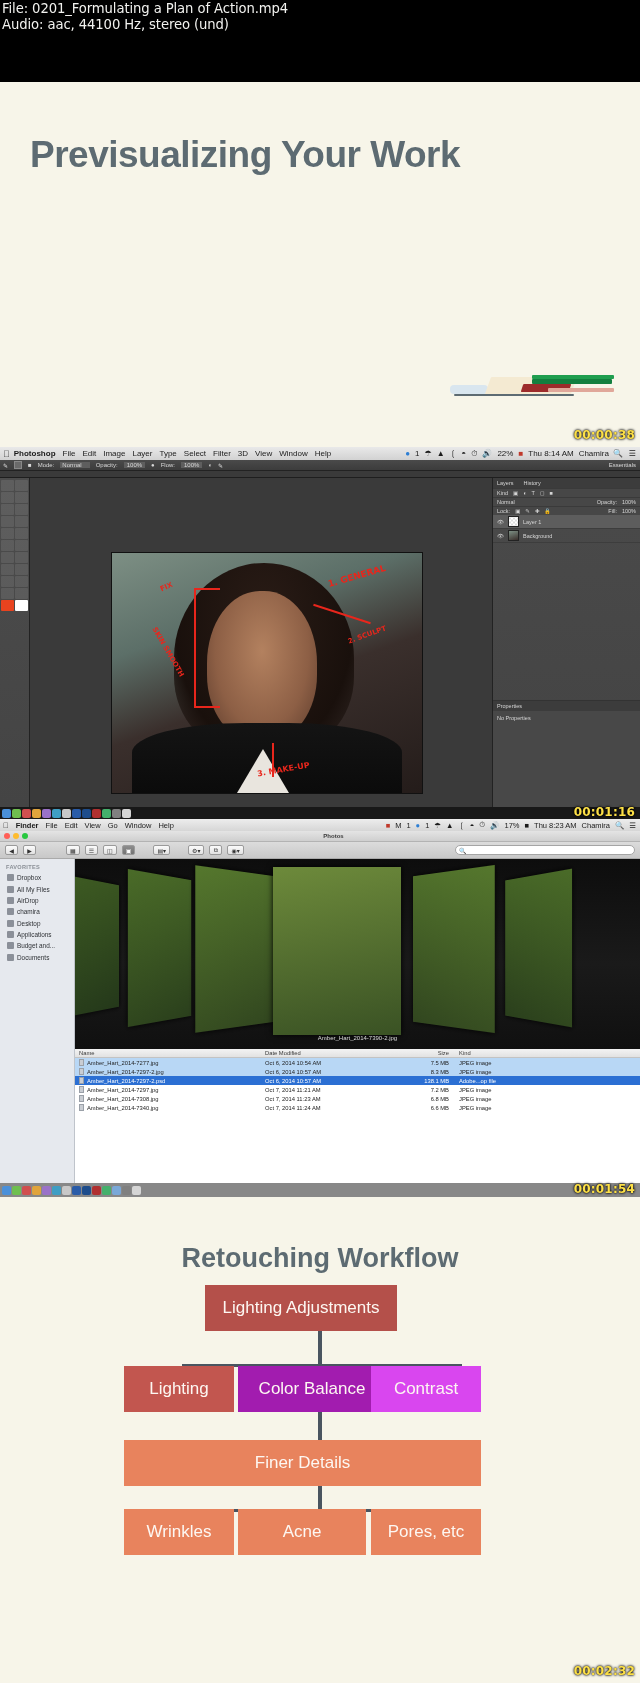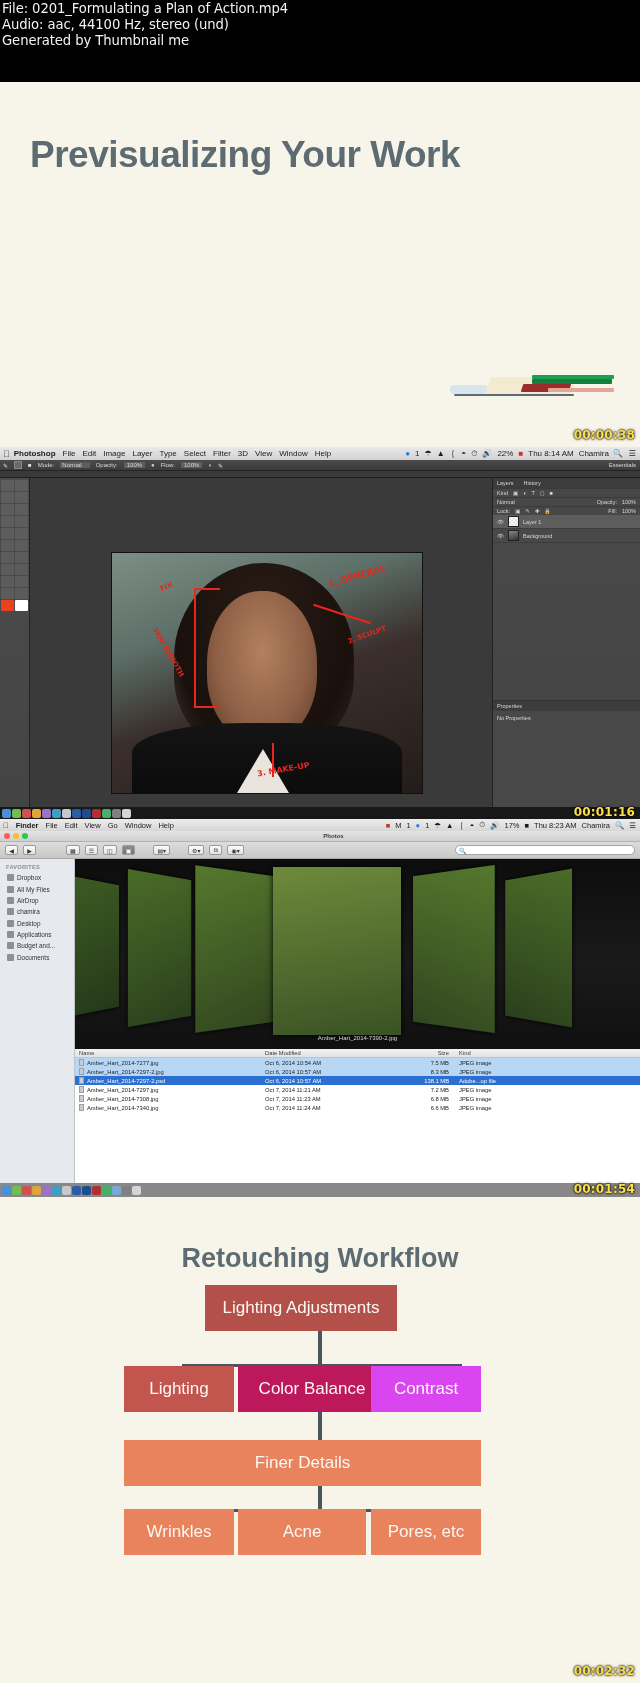--- a/index.html
+++ b/index.html
@@ -165,21 +165,20 @@
   .ts-4 { right:5px; top:1664px; }
 </style>
 </head>
 <body>
 
 <div id="page">
 
   <div class="info-header">
     <div>File: 0201_Formulating a Plan of Action.mp4</div>
     <div>Audio: aac, 44100 Hz, stereo (und)</div>
-    <div>Generated by Thumbnail me</div>
   </div>
 
   <div class="slide1">
     <div class="slide1-title">Previsualizing Your Work</div>
     <div class="books">
       <div class="bk" style="left:0;top:10px;width:38px;height:9px;background:#d9e6ef;border-radius:4px;"></div>
       <div class="bk" style="left:4px;top:19px;width:120px;height:2px;background:#5d6b72;"></div>
       <div class="bk" style="left:38px;top:2px;width:86px;height:17px;background:#f4ead2;transform:skewX(-20deg);"></div>
       <div class="bk" style="left:82px;top:0px;width:82px;height:4px;background:#1f9e4f;"></div>
       <div class="bk" style="left:82px;top:4px;width:80px;height:5px;background:#137f3f;"></div>
@@ -546,21 +545,21 @@
 
     <div class="conn" style="left:318px;top:129px;width:4px;height:40px;"></div>
     <div class="conn" style="left:182px;top:167px;width:280px;height:3px;"></div>
     <div class="conn" style="left:318px;top:201px;width:4px;height:42px;"></div>
     <div class="conn" style="left:318px;top:272px;width:4px;height:42px;"></div>
     <div class="conn" style="left:182px;top:312px;width:280px;height:3px;"></div>
 
     <div class="node" style="left:205px;top:88px;width:192px;height:46px;background:#b4504a;">Lighting Adjustments</div>
 
     <div class="node" style="left:124px;top:169px;width:110px;height:46px;background:#c2564f;">Lighting</div>
-    <div class="node" style="left:238px;top:169px;width:148px;height:46px;background:#be185d;">Color Balance</div>
+    <div class="node" style="left:238px;top:169px;width:148px;height:46px;background:#a21caf;">Color Balance</div>
     <div class="node" style="left:371px;top:169px;width:110px;height:46px;background:#d946ef;">Contrast</div>
 
     <div class="node" style="left:124px;top:312px;width:110px;height:46px;background:#e8835d;">Wrinkles</div>
 
     <div class="node" style="left:124px;top:243px;width:357px;height:46px;background:#e8835d;">Finer Details</div>
     <div class="node" style="left:238px;top:312px;width:128px;height:46px;background:#e8835d;">Acne</div>
     <div class="node" style="left:371px;top:312px;width:110px;height:46px;background:#e8835d;">Pores, etc</div>
   </div>
   <div class="ts ts-4">00:02:32</div>
 

